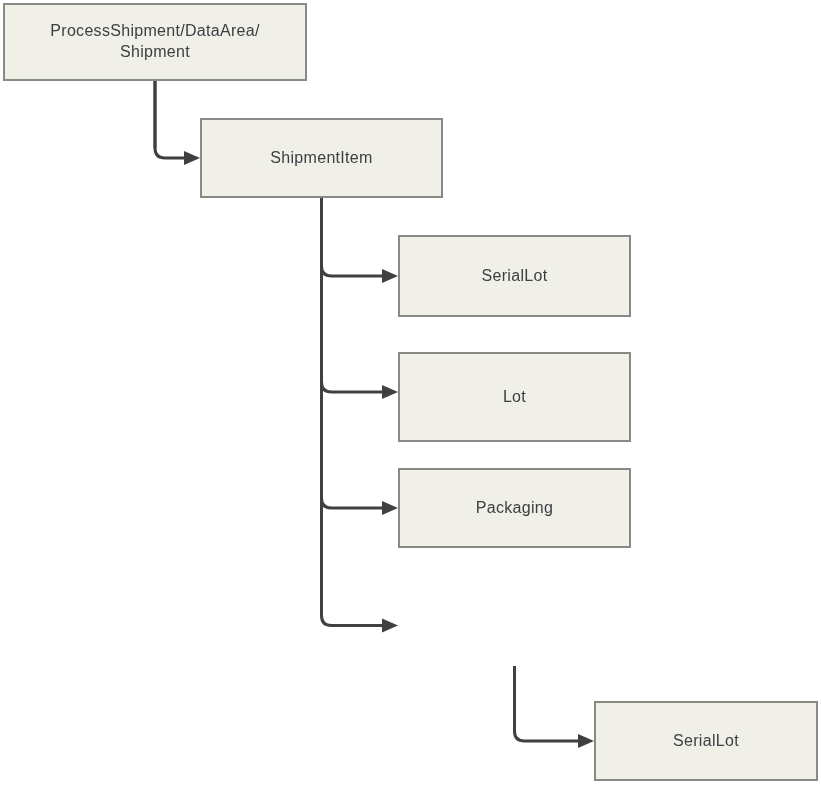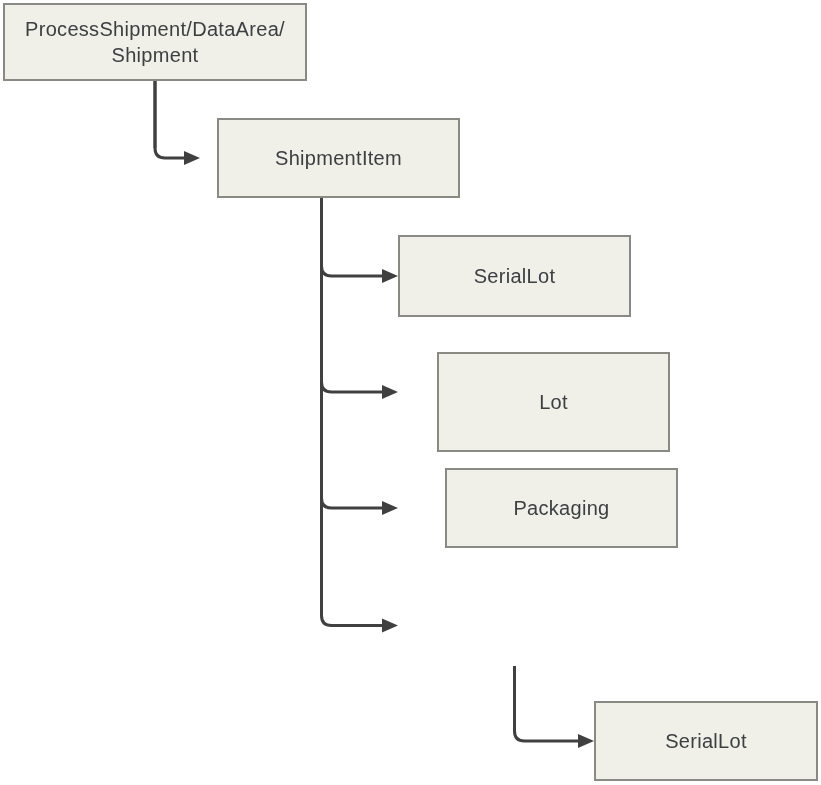--- a/index.html
+++ b/index.html
@@ -30,21 +30,21 @@
     width: 100%;
     height: 100%;
   }
   .node {
     position: absolute;
     box-sizing: border-box;
     display: flex;
     align-items: center;
     justify-content: center;
     text-align: center;
-    font-size: 20px;
+    font-size: 16px;
     letter-spacing: 0.3px;
   }
   .node .label {
     white-space: pre-line;
     line-height: 1.3;
     padding: 2px 8px;
   }
 </style>
 </head>
 <body>
@@ -62,29 +62,29 @@
       <path d="M 321.5 266 L 321.5 266 Q 321.5 276 331.5 276 L 383 276 M 321.5 382 L 321.5 382 Q 321.5 392 331.5 392 L 383 392 M 321.5 498 L 321.5 498 Q 321.5 508 331.5 508 L 383 508 M 321.5 198 L 321.5 615.5 Q 321.5 625.5 331.5 625.5 L 383 625.5" stroke="#404040" stroke-width="3" fill="none"></path>
       <polygon points="594,741 578,734 578,748" fill="#404040"></polygon>
       <path d="M 514.5 666 L 514.5 731" stroke="#404040" stroke-width="3" fill="none"></path>
       <path d="M 514.5 666 L 514.5 731 Q 514.5 741 524.5 741 L 579 741" stroke="#404040" stroke-width="3" fill="none"></path>
     </svg>
   <div id="nodes-layer">
       <div class="node" style="left: 3px; top: 3px; width: 304px; height: 78px; background: rgb(240, 239, 232); border: 2px solid rgb(138, 138, 133); color: rgb(60, 64, 67);">
         <span class="label">ProcessShipment/DataArea/
 Shipment</span>
       </div>
-      <div class="node" style="left: 217px; top: 118px; width: 243px; height: 80px; background: rgb(240, 239, 232); border: 2px solid rgb(138, 138, 133); color: rgb(60, 64, 67);">
+      <div class="node" style="left: 200px; top: 118px; width: 243px; height: 80px; background: rgb(240, 239, 232); border: 2px solid rgb(138, 138, 133); color: rgb(60, 64, 67);">
         <span class="label">ShipmentItem</span>
       </div>
       <div class="node" style="left: 398px; top: 235px; width: 233px; height: 82px; background: rgb(240, 239, 232); border: 2px solid rgb(138, 138, 133); color: rgb(60, 64, 67);">
         <span class="label">SerialLot</span>
       </div>
-      <div class="node" style="left: 398px; top: 352px; width: 233px; height: 100px; background: rgb(240, 239, 232); border: 2px solid rgb(138, 138, 133); color: rgb(60, 64, 67); margin-left: 39px;">
+      <div class="node" style="left: 398px; top: 352px; width: 233px; height: 90px; background: rgb(240, 239, 232); border: 2px solid rgb(138, 138, 133); color: rgb(60, 64, 67);">
         <span class="label">Lot</span>
       </div>
-      <div class="node" style="left: 398px; top: 468px; width: 233px; height: 80px; background: rgb(240, 239, 232); border: 2px solid rgb(138, 138, 133); color: rgb(60, 64, 67); margin-left: 47px;">
+      <div class="node" style="left: 398px; top: 468px; width: 233px; height: 80px; background: rgb(240, 239, 232); border: 2px solid rgb(138, 138, 133); color: rgb(60, 64, 67);">
         <span class="label">Packaging</span>
       </div>
       <div class="node" style="left: 594px; top: 701px; width: 224px; height: 80px; background: rgb(240, 239, 232); border: 2px solid rgb(138, 138, 133); color: rgb(60, 64, 67);">
         <span class="label">SerialLot</span>
       </div>
     </div>
 </div>
 
 </body></html>

